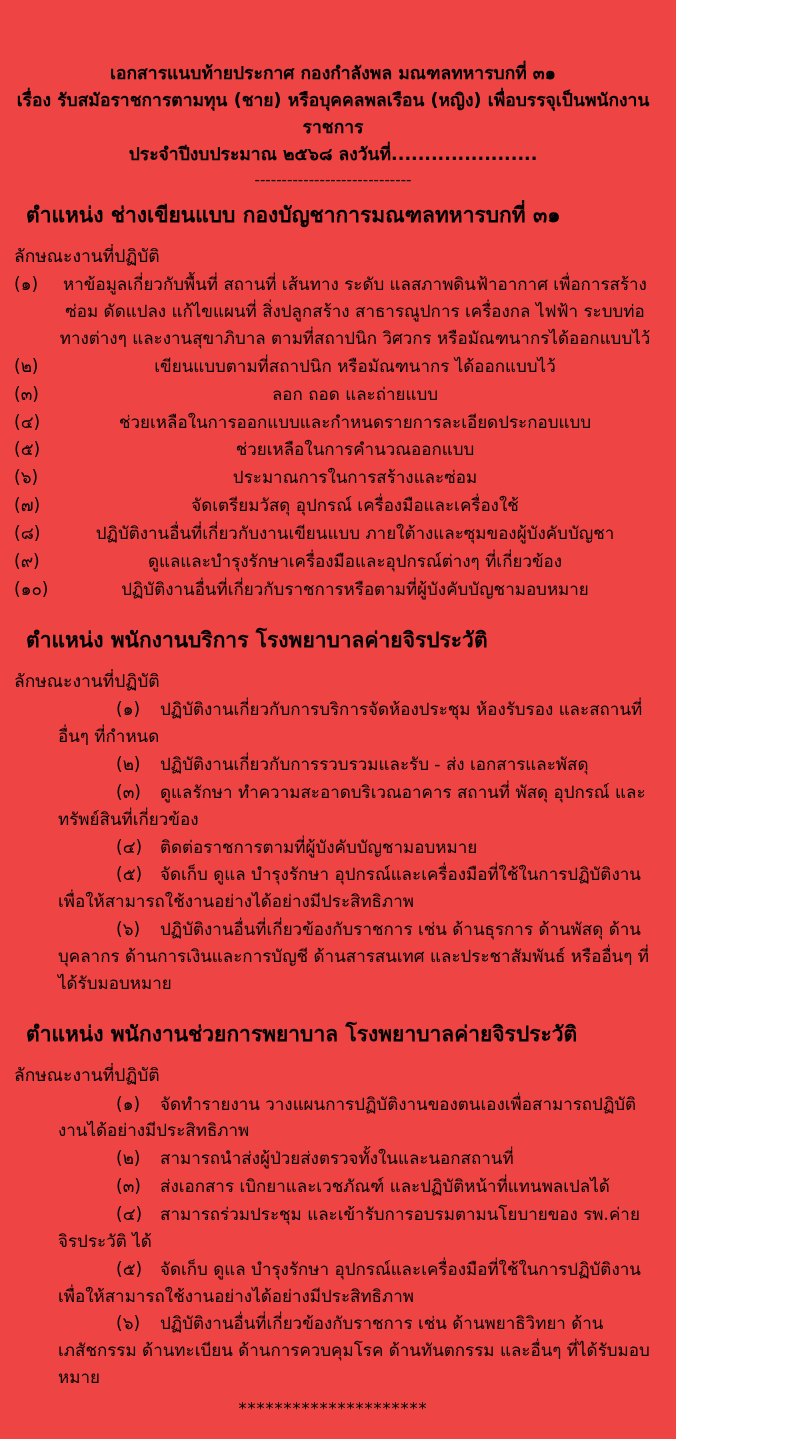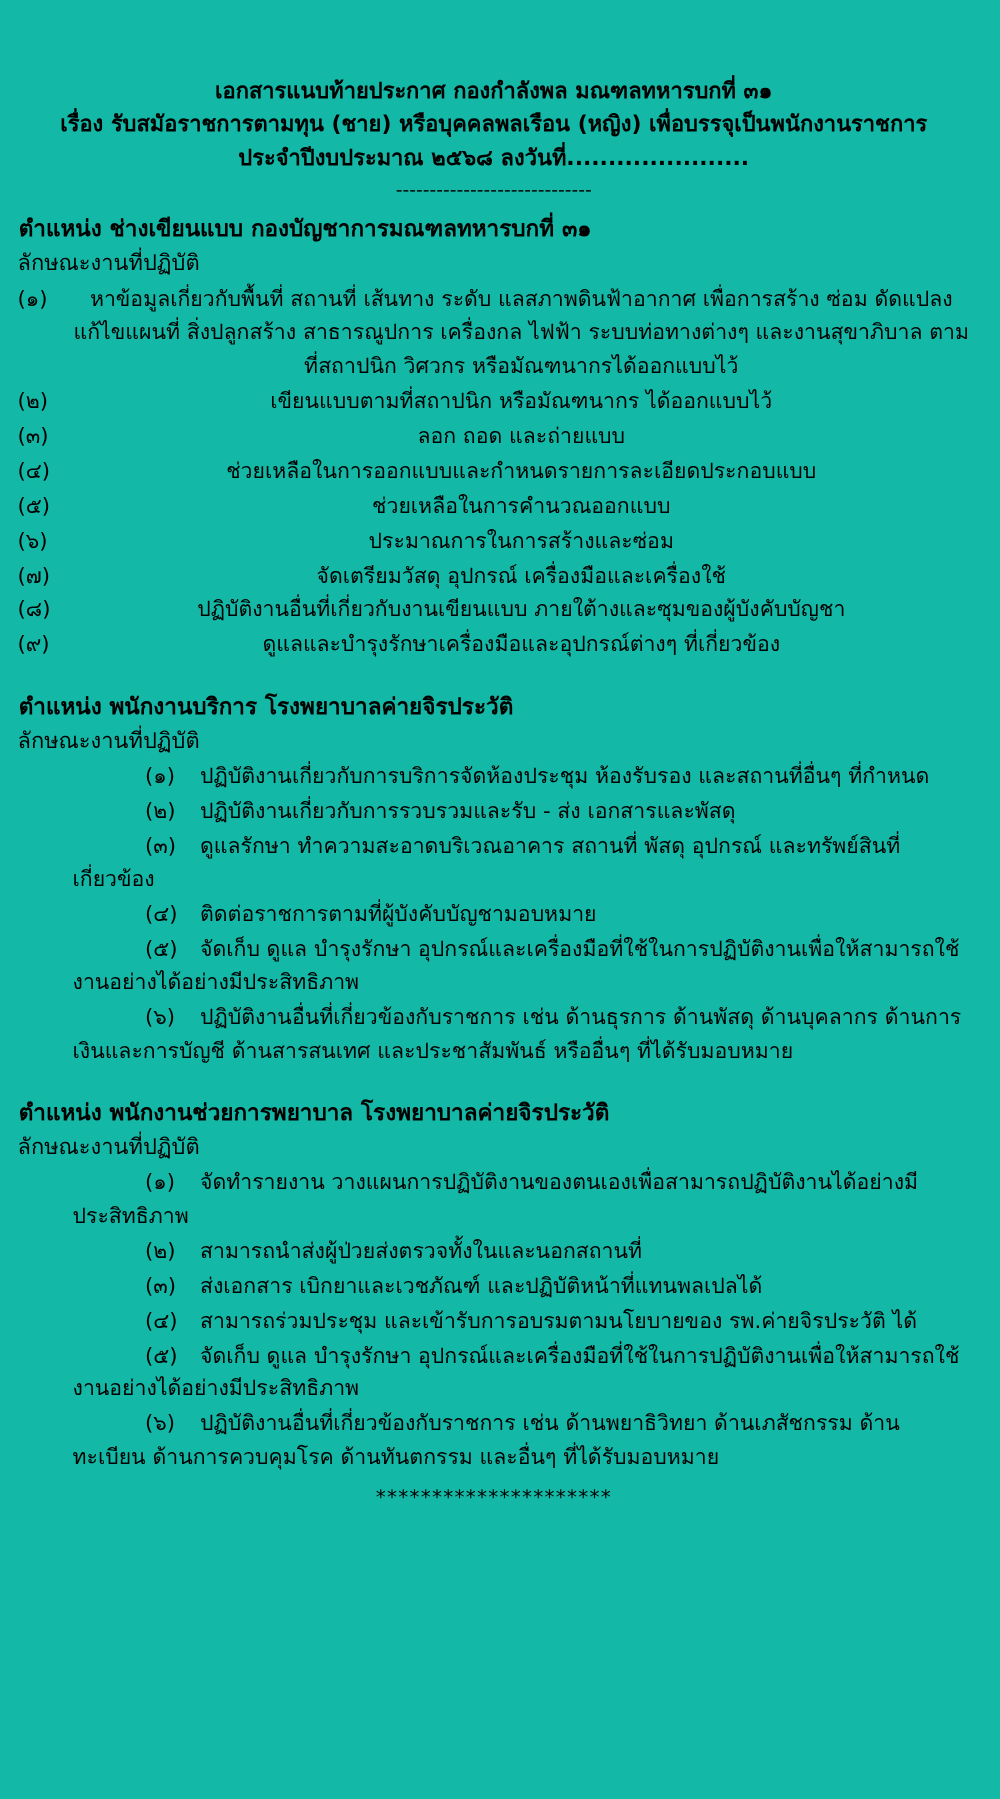--- a/index.html
+++ b/index.html
@@ -7,47 +7,47 @@
     padding: 0;
     background: #ffffff;
   }
   body {
     width: 800px;
     min-height: 1439px;
     font-family: "DejaVu Sans", "Liberation Sans", sans-serif;
     color: #000000;
   }
   .page {
-    width: 800px;
+    width: 676px;
     min-height: 1439px;
     box-sizing: border-box;
     padding: 60px 24px 20px 14px;
-    background: #14b8a6;
+    background: #ef4444;
   }
   .header {
     text-align: center;
     font-weight: bold;
     font-size: 17.5px;
     line-height: 1.55;
   }
   .header .line {
     display: block;
   }
   .divider {
     text-align: center;
     font-size: 15px;
     letter-spacing: 0px;
     margin: 4px 0 10px 0;
     line-height: 1;
   }
   .section-title {
     font-weight: bold;
-    font-size: 18px;
+    font-size: 21px;
     line-height: 1.5;
-    margin: 1px;
+    margin: 12px;
   }
   .section-subtitle {
     font-weight: normal;
     font-size: 17.5px;
     line-height: 1.5;
     margin: 0 0 2px 0;
   }
   .section {
     margin-bottom: 4px;
   }
@@ -145,20 +145,24 @@
           <span class="text">จัดเตรียมวัสดุ อุปกรณ์ เครื่องมือและเครื่องใช้</span>
         </li>
       <li>
           <span class="marker">(๘)</span>
           <span class="text">ปฏิบัติงานอื่นที่เกี่ยวกับงานเขียนแบบ ภายใต้างและซุมของผู้บังคับบัญชา</span>
         </li>
       <li>
           <span class="marker">(๙)</span>
           <span class="text">ดูแลและบำรุงรักษาเครื่องมือและอุปกรณ์ต่างๆ ที่เกี่ยวข้อง</span>
         </li>
+      <li>
+          <span class="marker">(๑๐)</span>
+          <span class="text">ปฏิบัติงานอื่นที่เกี่ยวกับราชการหรือตามที่ผู้บังคับบัญชามอบหมาย</span>
+        </li>
     </ul>
   </div>
 
   <div class="section">
     <div class="section-title">ตำแหน่ง พนักงานบริการ โรงพยาบาลค่ายจิรประวัติ</div>
     <div class="section-subtitle">ลักษณะงานที่ปฏิบัติ</div>
     <ul class="items indent-b">
       <li>
           <span class="marker">(๑)</span> 
           <span class="text">ปฏิบัติงานเกี่ยวกับการบริการจัดห้องประชุม ห้องรับรอง และสถานที่อื่นๆ ที่กำหนด</span>

